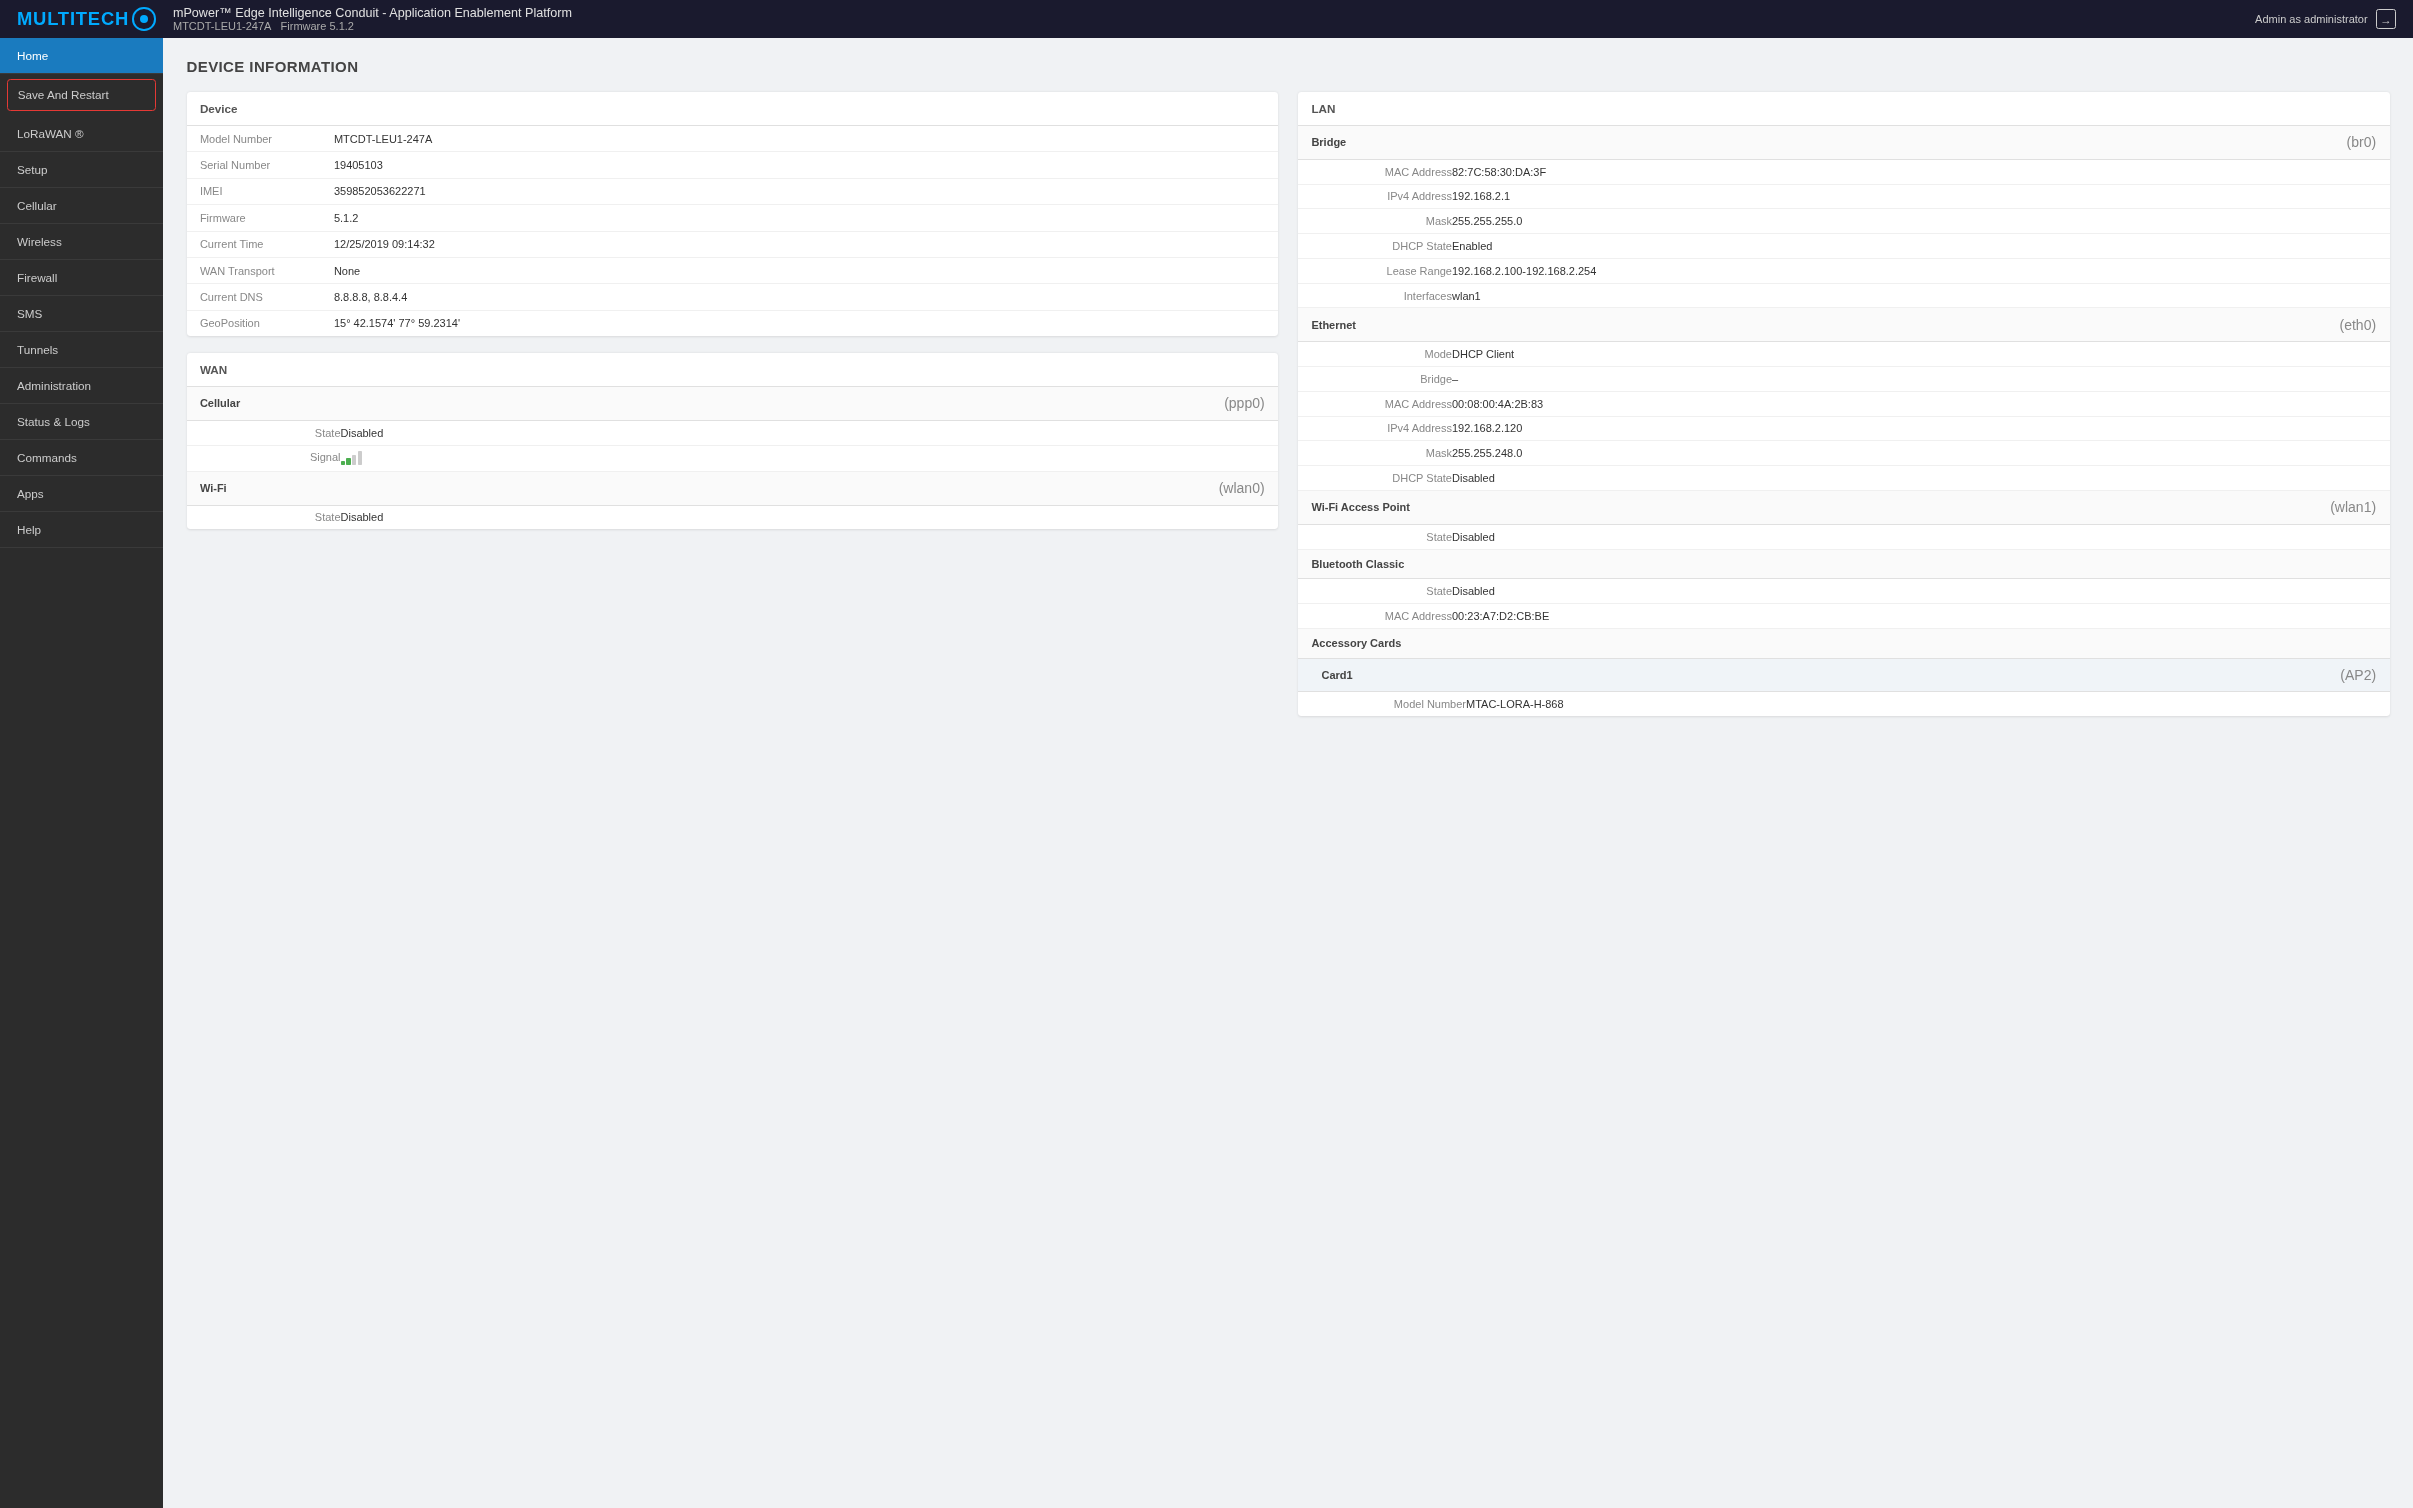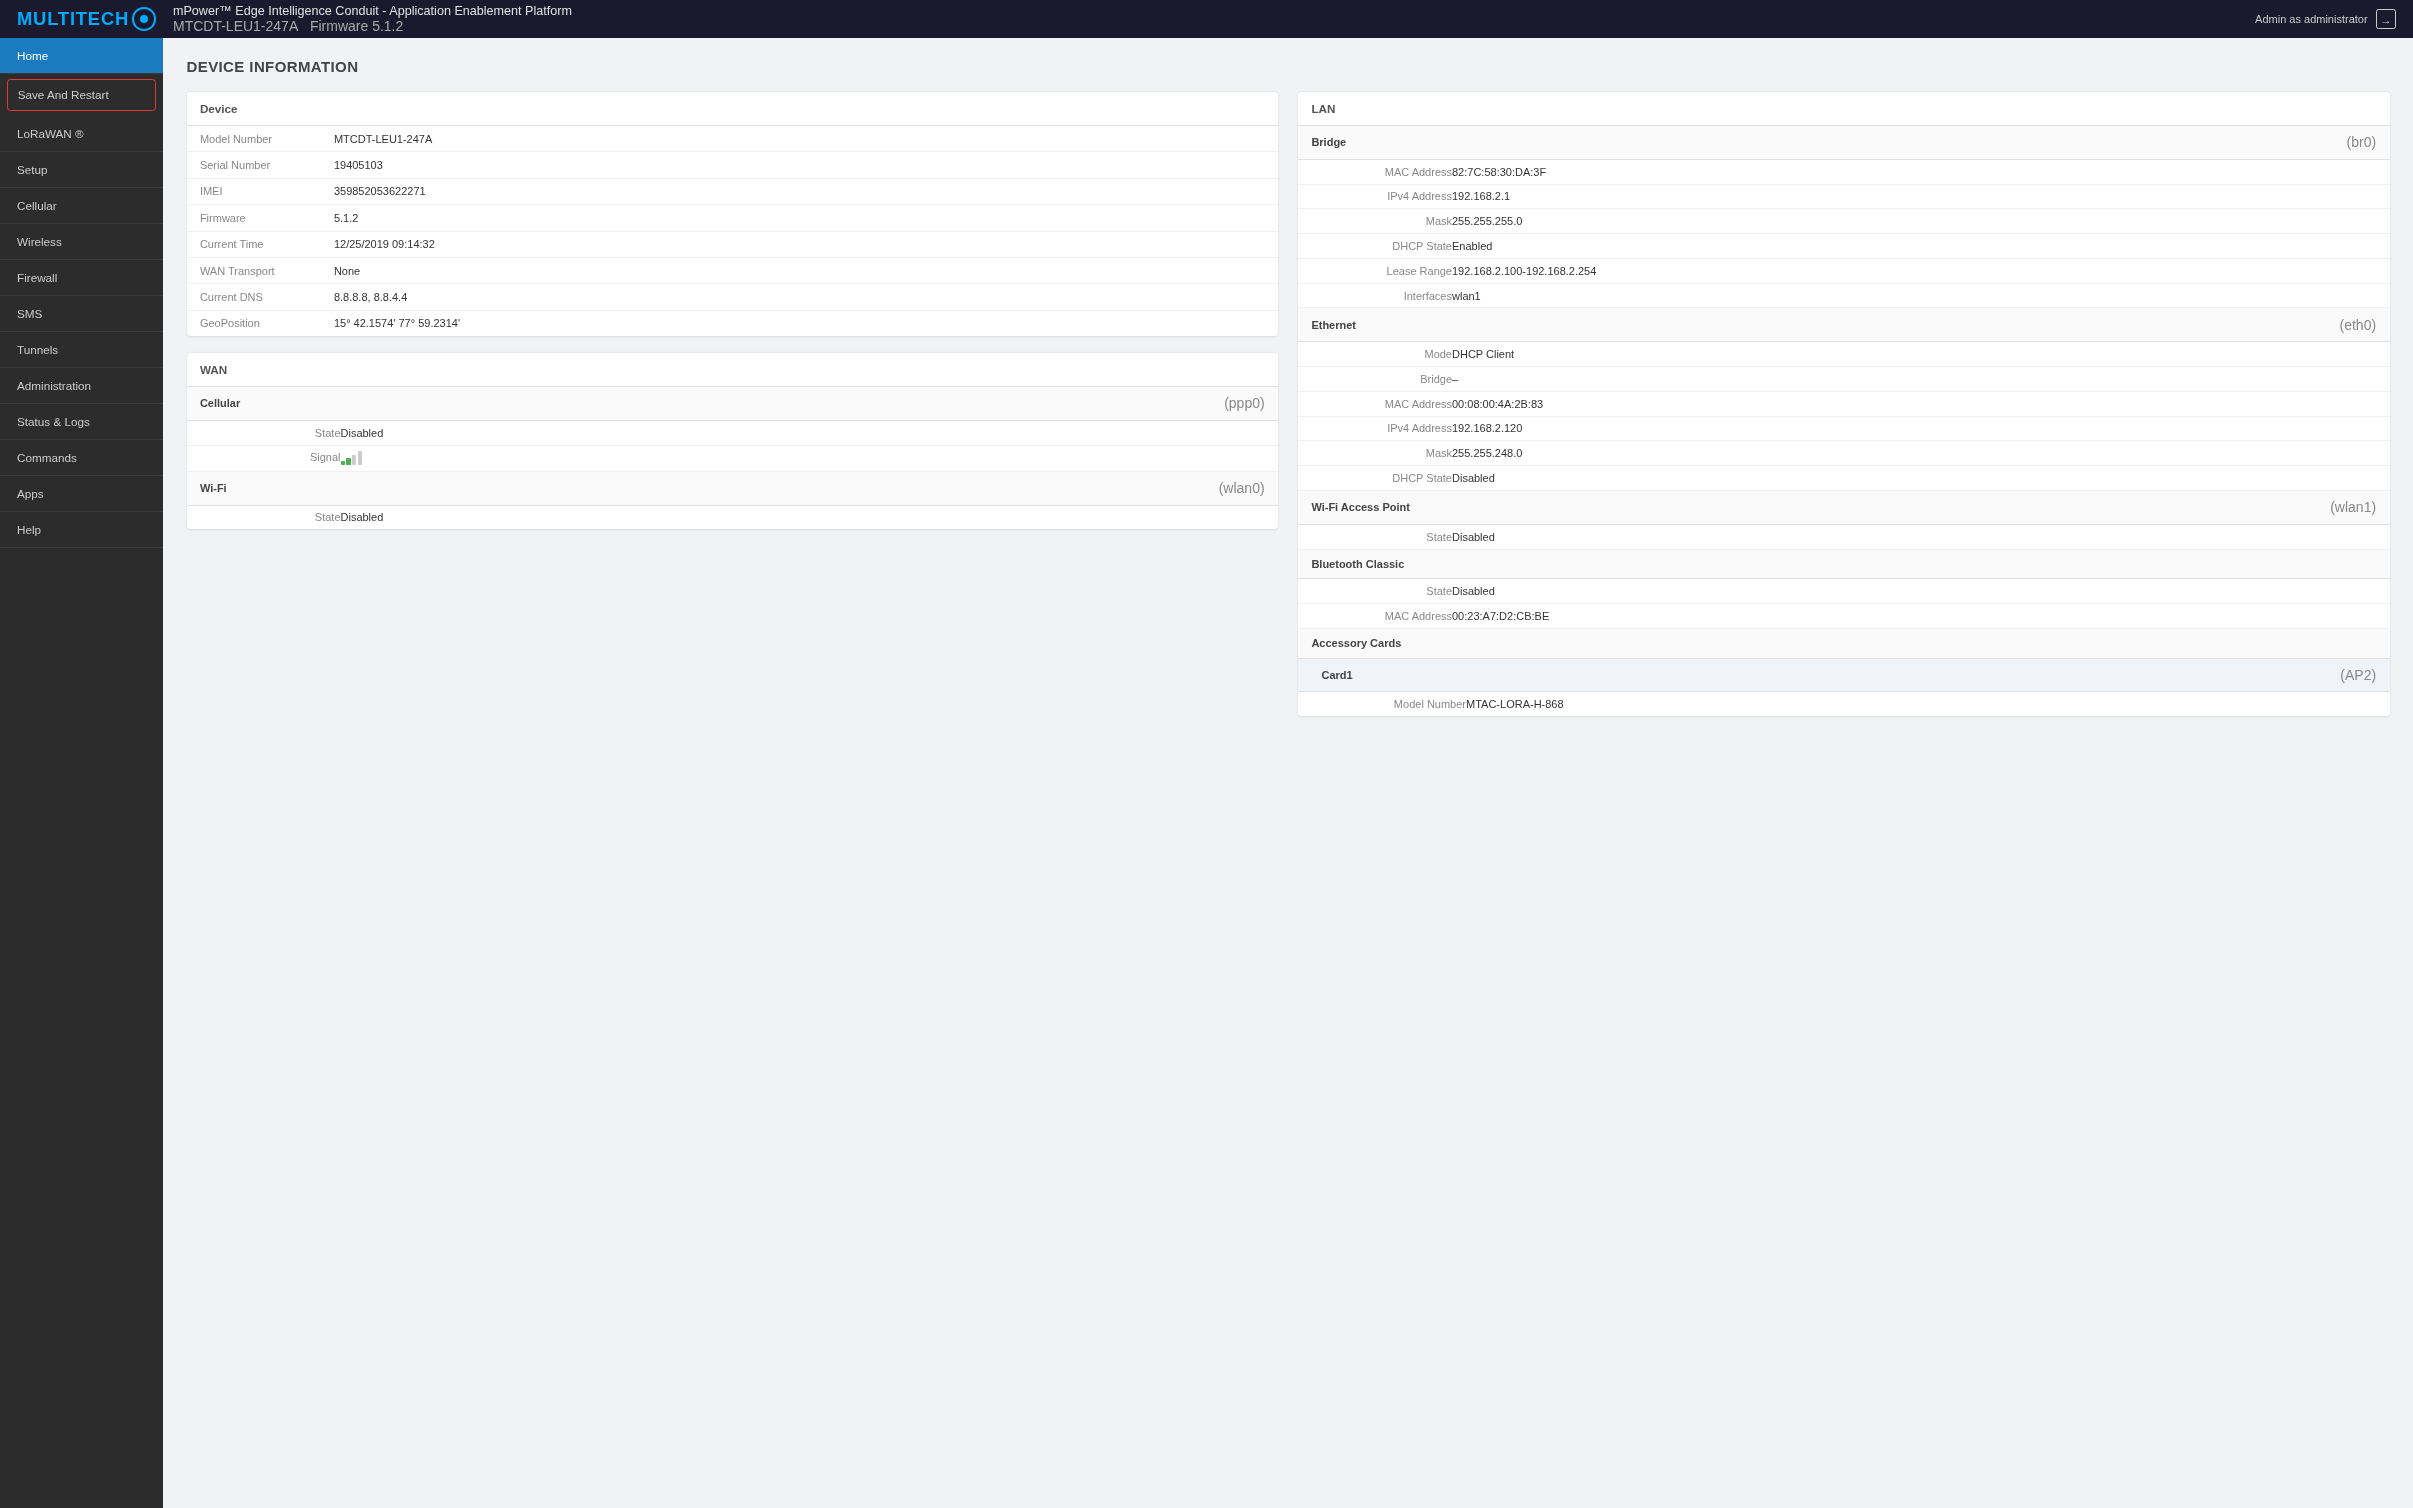--- a/index.html
+++ b/index.html
@@ -44,21 +44,21 @@
       background: #00aaff;
     }
     .header-title-area {
       flex: 1;
     }
     .header-main-title {
       font-size: 12.6px;
       color: #e0e0e0;
     }
     .header-subtitle {
-      font-size: 14px;
+      font-size: 11px;
       color: #aaa;
     }
     .header-user {
       display: flex;
       align-items: center;
       gap: 8.4px;
       color: #ccc;
       font-size: 11px;
     }
     .user-icon {

